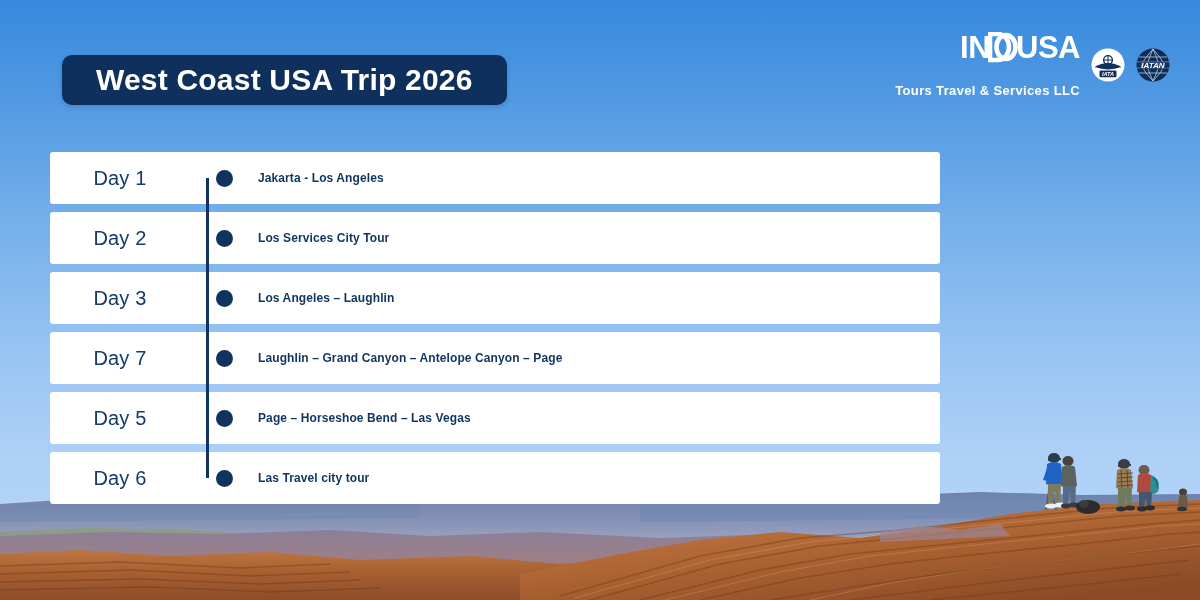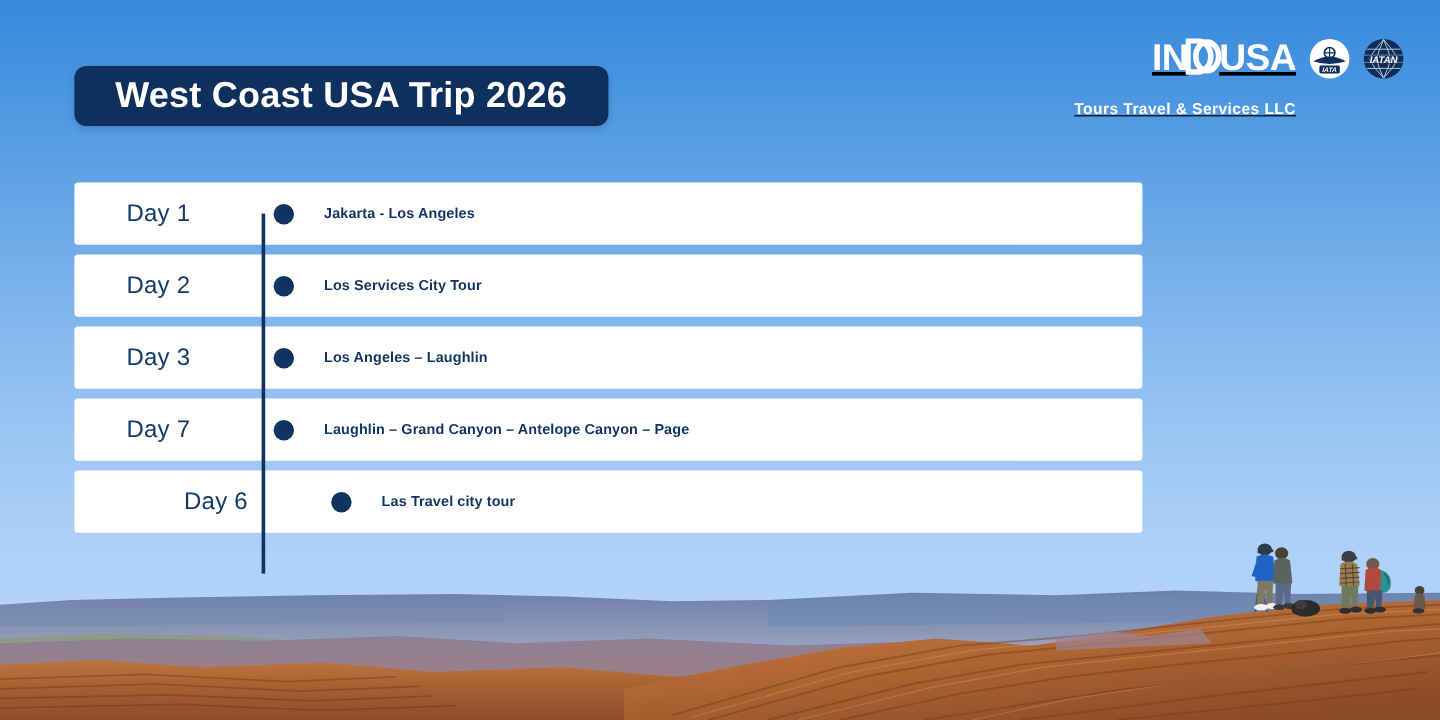--- a/index.html
+++ b/index.html
@@ -36,48 +36,48 @@
   .title-pill .t {
     color:#ffffff;
     font-size:30px;
     font-weight:bold;
     letter-spacing:.2px;
     white-space:nowrap;
   }
   
   .logo-block {
     position:absolute; right:30px; top:32px;
-    display:flex; gap:11px;text-decoration:underline;
+    display:flex; align-items:center; gap:11px;
   }
   .logo-text { display:flex; flex-direction:column; align-items:flex-end; }
   .logo-word {
     font-size:31px; font-weight:bold; color:#ffffff;
     letter-spacing:-.5px; line-height:1; display:flex; align-items:center;
   }
   .logo-word .seg { display:block; }
   .logo-mark { position:relative; width:30px; height:31px; margin:0 -2px; }
   .logo-mark svg { position:absolute; left:0; top:0; }
   .logo-sub {
     font-size:13px; color:#ffffff; font-weight:bold;
     letter-spacing:.35px; margin-top:20px; white-space:nowrap;
   }
   .badge { width:34px; height:34px; border-radius:50%; flex:none; }
   .badge svg { display:block; }
 
   
-  .itinerary { position:absolute; left:62px; top:152px; width:890px; }
+  .itinerary { position:absolute; left:50px; top:152px; width:890px; }
   .row {
     position:relative;
     height:52px;
     margin-bottom:8px;
     background:#ffffff;
     border-radius:3px;
     display:flex; align-items:center;
   }
-  .row:last-child { margin-bottom:0;padding-left:48px; }
+  .row:last-child { margin-bottom:0; }
   .day-label {
     width:140px;
     text-align:center;
     font-size:20px;
     color:#133a68;
     font-weight:normal;
     letter-spacing:.2px;
   }
   .dot-cell { width:68px; display:flex; justify-content:center; }
   .dot {
@@ -311,20 +311,27 @@
     </div>
 
     <div class="row">
       <div class="day-label">Day 7</div>
       <div class="dot-cell">
         <span class="dot"></span>
       </div>
       <div class="desc">Laughlin – Grand Canyon – Antelope Canyon – Page</div>
     </div>
 
+    <div class="row">
+      <div class="day-label">Day 5</div>
+      <div class="dot-cell">
+        <span class="dot"></span>
+      </div>
+      <div class="desc">Page – Horseshoe Bend – Las Vegas</div>
+    </div>
 
     <div class="row">
       <div class="day-label">Day 6</div>
       <div class="dot-cell">
         <span class="dot"></span>
       </div>
       <div class="desc">Las Travel city tour</div>
     </div>
   </div>
 

